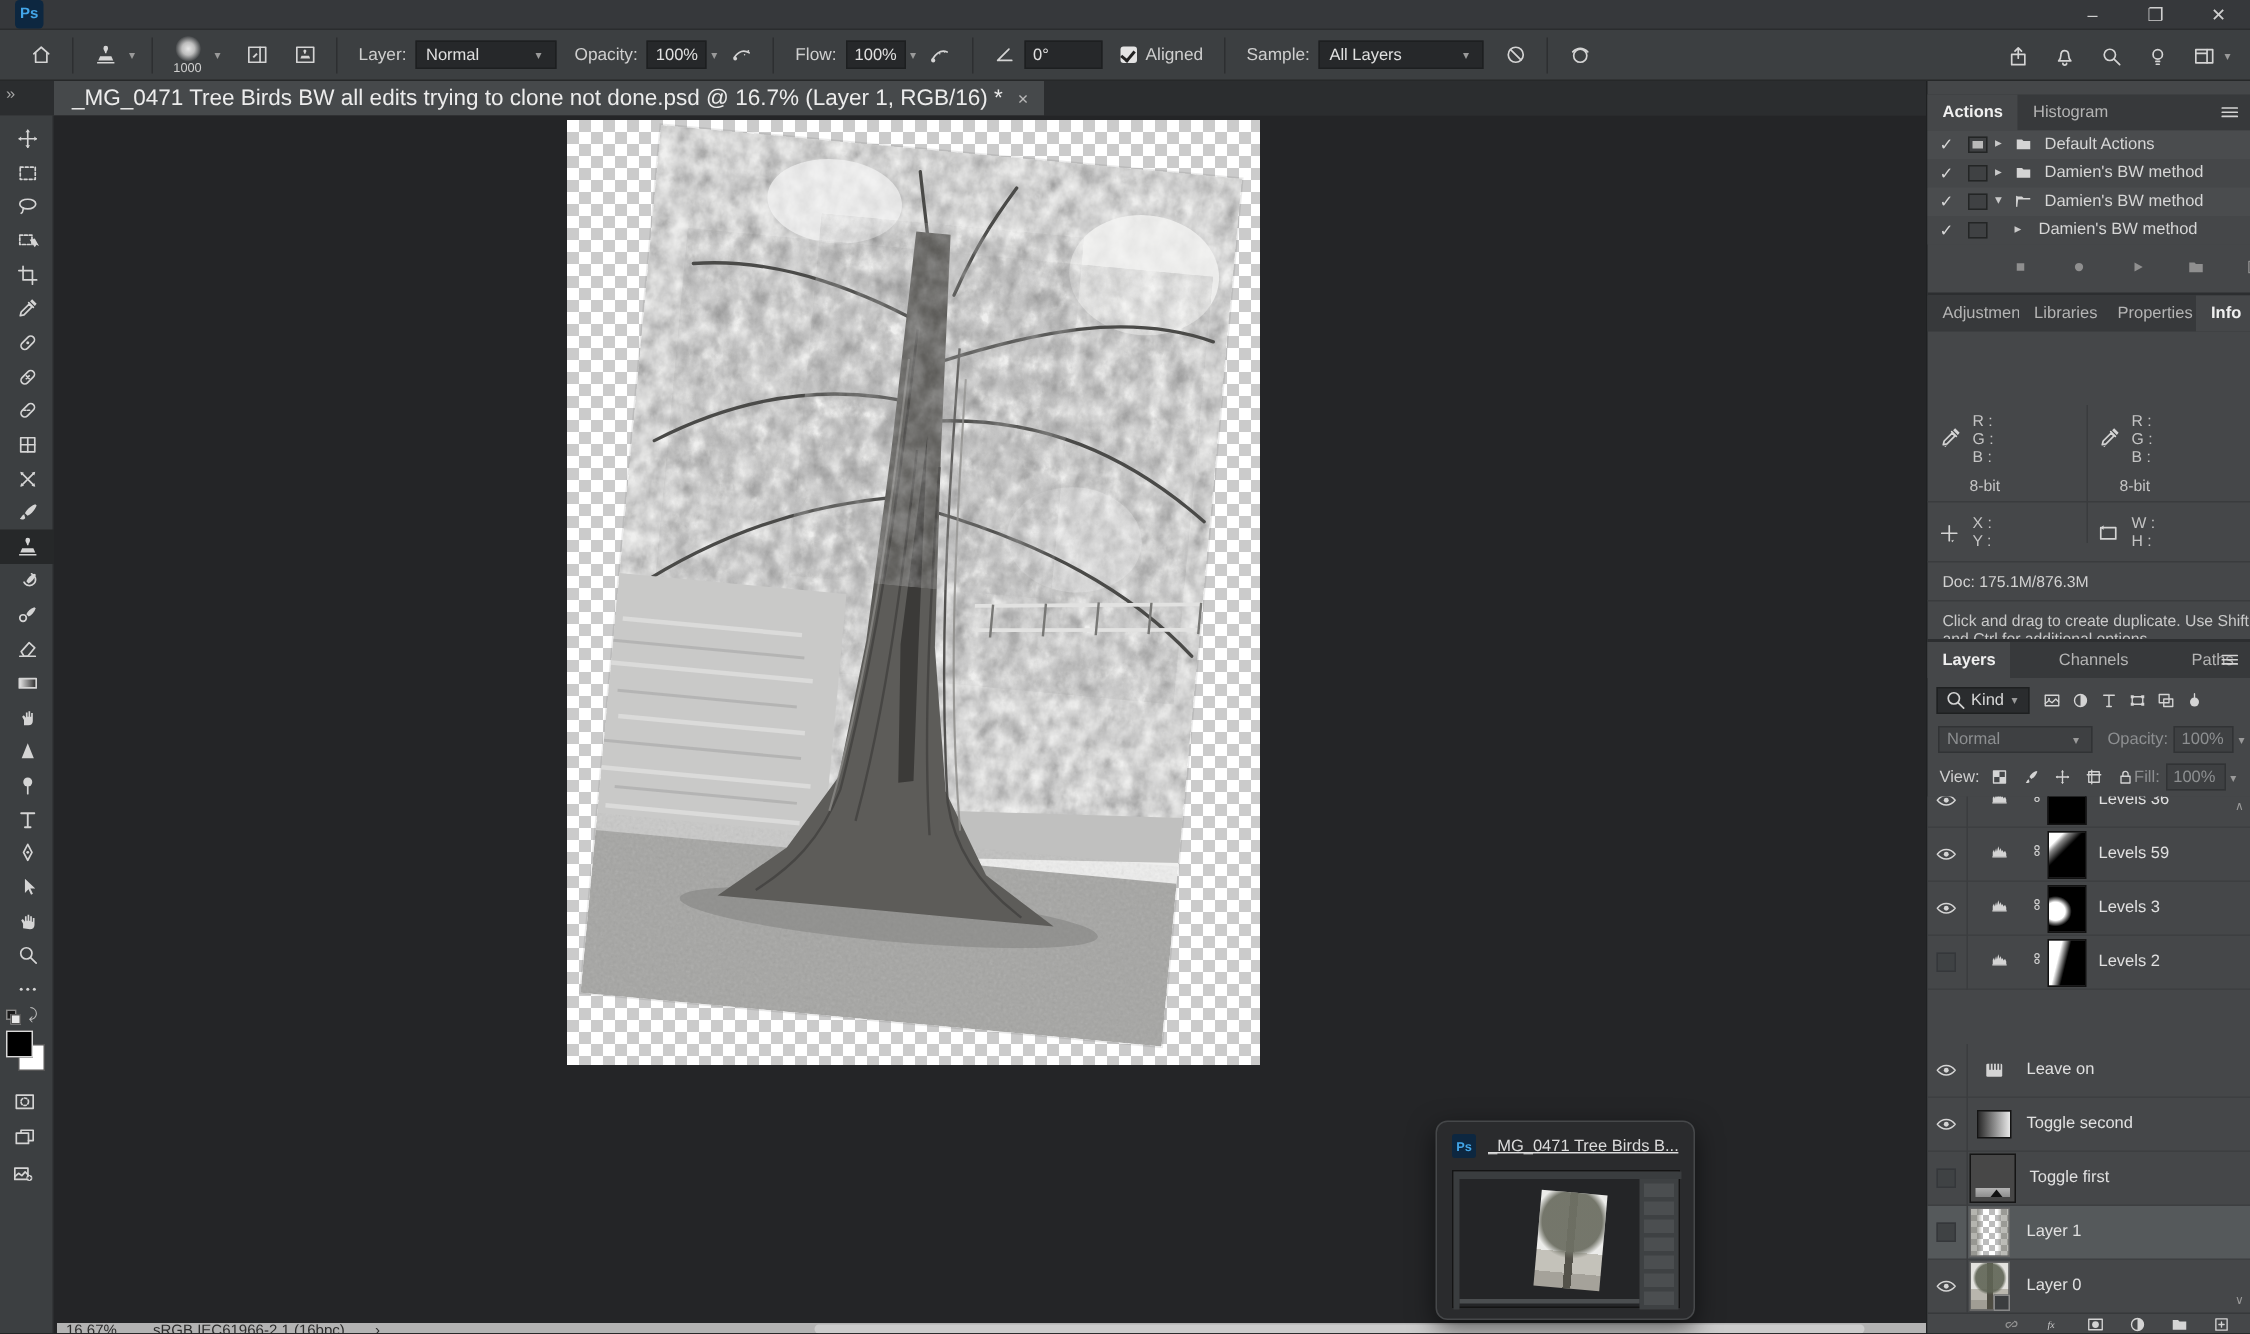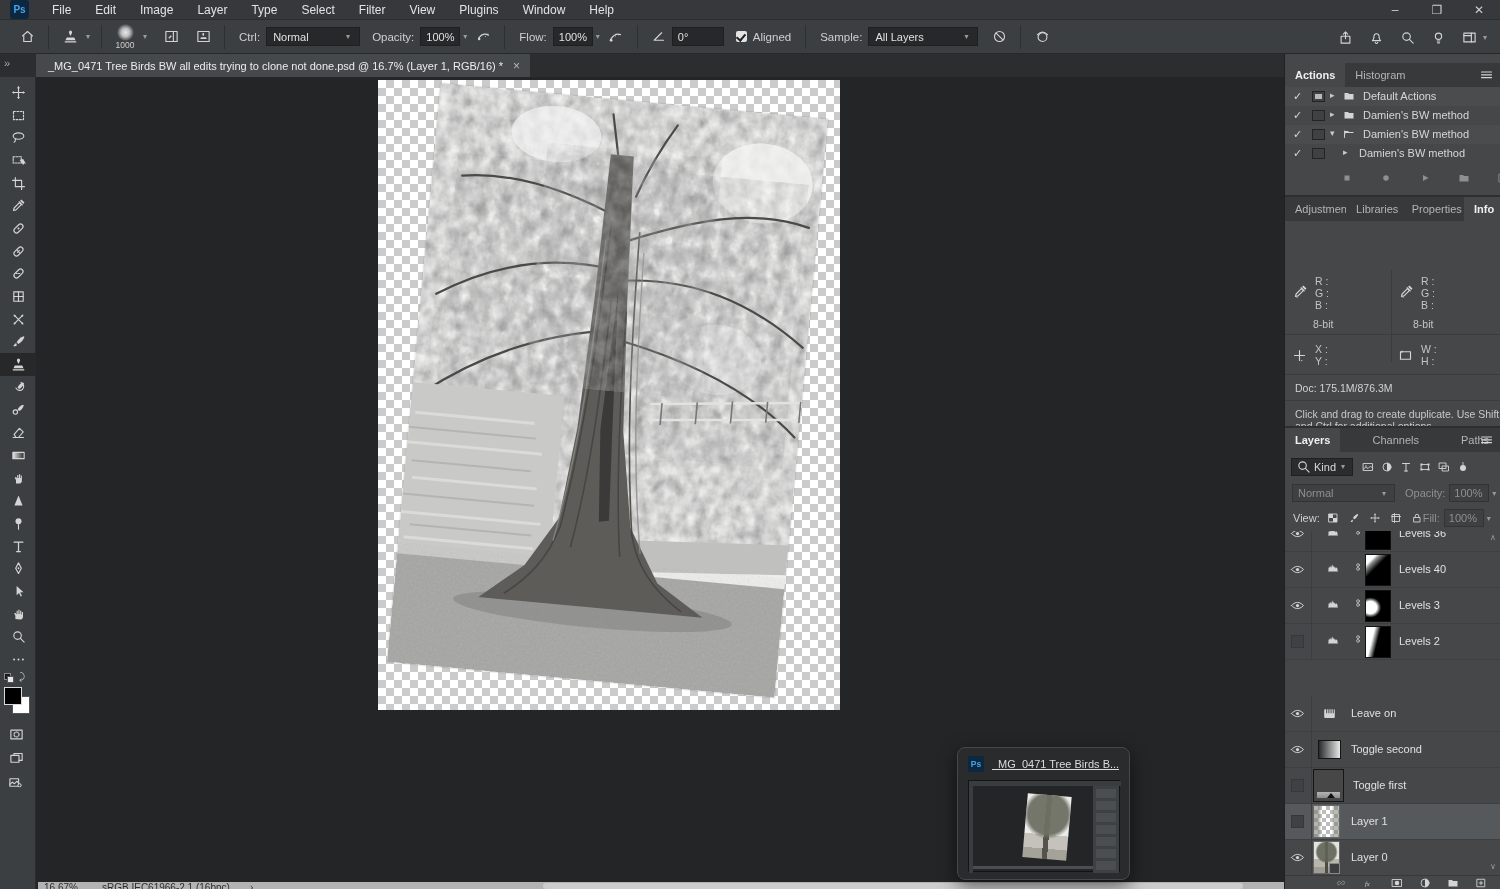--- a/index.html
+++ b/index.html
@@ -27,21 +27,21 @@
   .brush-dot { width:17px; height:17px; border-radius:50%; background:radial-gradient(circle,#e8e8e8 0%,#bdbdbd 35%,#3c3f41 72%); }
   .brush-size { font-size:8.5px; color:#cfcfcf; margin-top:-1px; }
   .ob-check { width:11px; height:11px; background:#e4e4e4; border-radius:2px; position:relative; flex:none; }
   .ob-check:after { content:""; position:absolute; left:2.5px; top:0.5px; width:4px; height:7px; border:solid #222; border-width:0 2px 2px 0; transform:rotate(40deg); }
   .ob-right { position:absolute; right:10px; top:20px; height:34px; display:flex; align-items:center; gap:16px; }
 
   
   .tabrow { position:absolute; left:0; top:54px; width:1284px; height:23px; background:#2b2d2f; }
   .collapse-glyph { position:absolute; left:4px; top:3px; color:#a8a8a8; font-size:11px; }
   .doc-tab { position:absolute; left:36px; top:0; height:23px; background:#46494b; display:flex; align-items:center; padding:0 10px 0 12px; }
-  .doc-tab-title { font-size:11px; color:#ececec; white-space:nowrap; }
+  .doc-tab-title { font-size:15px; color:#ececec; white-space:nowrap; }
   .doc-tab-close { font-size:12px; color:#b8b8b8; margin-left:10px; }
 
   
   .toolbar { position:absolute; left:0; top:77px; width:36px; height:812px; background:#3c3f41; border-right:1px solid #2a2c2e; }
   .tool { width:36px; height:22.7px; display:flex; align-items:center; justify-content:center; }
   .tool.selected { background:#262829; }
   .color-widget { position:absolute; left:0; top:594px; width:36px; height:120px; }
   .mini-swap { position:absolute; left:4px; top:2px; width:10px; height:10px; }
   .mini-fg { position:absolute; left:0; top:0; width:7px; height:7px; background:#1a1a1a; border:1px solid #888; }
   .mini-bg { position:absolute; left:3px; top:3px; width:7px; height:7px; background:#e8e8e8; border:1px solid #555; }
@@ -155,33 +155,20 @@
   .icn.dim { stroke:#8f8f8f; } .icn.dim .f { fill:#8f8f8f; }
   .glyph-btn { display:flex; align-items:center; justify-content:center; }
 </style>
 </head>
 <body>
 
 <div class="app">
 
   <div class="menubar">
     <div class="ps-logo">Ps</div>
-    <div id="menu-items" style="display:flex;">
-        <span class="menu-item">File</span>
-        <span class="menu-item">Edit</span>
-        <span class="menu-item">Image</span>
-        <span class="menu-item">Layer</span>
-        <span class="menu-item">Type</span>
-        <span class="menu-item">Select</span>
-        <span class="menu-item">Filter</span>
-        <span class="menu-item">View</span>
-        <span class="menu-item">Plugins</span>
-        <span class="menu-item">Window</span>
-        <span class="menu-item">Help</span>
-      </div>
     <div class="win-controls">
       <div class="win-btn">–</div>
       <div class="win-btn">❐</div>
       <div class="win-btn">✕</div>
     </div>
   </div>
 
   <div class="optionsbar">
     <div class="ob-icon glyph-btn" style="margin-left:14px;">
         <svg class="icn " viewBox="0 0 24 24">
@@ -212,21 +199,21 @@
         </svg>
       </div>
     <div class="ob-icon glyph-btn" style="margin-left:6px;">
         <svg class="icn " viewBox="0 0 24 24">
           <rect x="3" y="4" width="18" height="16"></rect>
           <path class="f" d="M10 8a1.6 1.6 0 013.2 0c0 1.4-1.1 1.7-1.1 3.2h-1C11.1 9.7 10 9.4 10 8z"></path>
           <path class="f" d="M8 13h8l1.2 3H6.8z"></path>
         </svg>
       </div>
     <div class="ob-sep"></div>
-    <span class="ob-label">Ctrl:</span>
+    <span class="ob-label">Layer:</span>
     <div class="ob-select" style="width:94px;">
       <span>Normal</span>
       <span class="ob-chev">▾</span>
     </div>
     <span class="ob-label" style="margin-left:12px;">Opacity:</span>
     <div class="ob-input" style="width:40px;">100%</div>
     <span class="ob-chev">▾</span>
     <div class="ob-icon glyph-btn">
         <svg class="icn " viewBox="0 0 24 24">
           <path d="M4 15c5-7 11-8 16-5"></path>
@@ -876,21 +863,21 @@
               <path d="M3 20.5h18" stroke-width="1.4"></path>
             </svg>
           </div>
           <div class="chain-ic">
             <svg class="icn tiny" viewBox="0 0 24 24">
               <circle cx="12" cy="7.5" r="3.4"></circle>
               <circle cx="12" cy="16.5" r="3.4"></circle>
             </svg>
           </div>
           <div class="maskthumb mask-corner"></div>
-          <span class="lname">Levels 40</span>
+          <span class="lname">Levels 59</span>
         </div>
         <div class="lrow" style="top: 57px;">
           <div class="eye-col-sep"></div>
           <div class="eye-btn">
             <svg class="icn " viewBox="0 0 24 24">
               <path d="M2.5 12S6.5 7 12 7s9.5 5 9.5 5-4 5-9.5 5S2.5 12 2.5 12z" stroke-width="1.6"></path>
               <circle class="f" cx="12" cy="12" r="2.6"></circle>
             </svg>
           </div>
           <div class="adj-ic">

